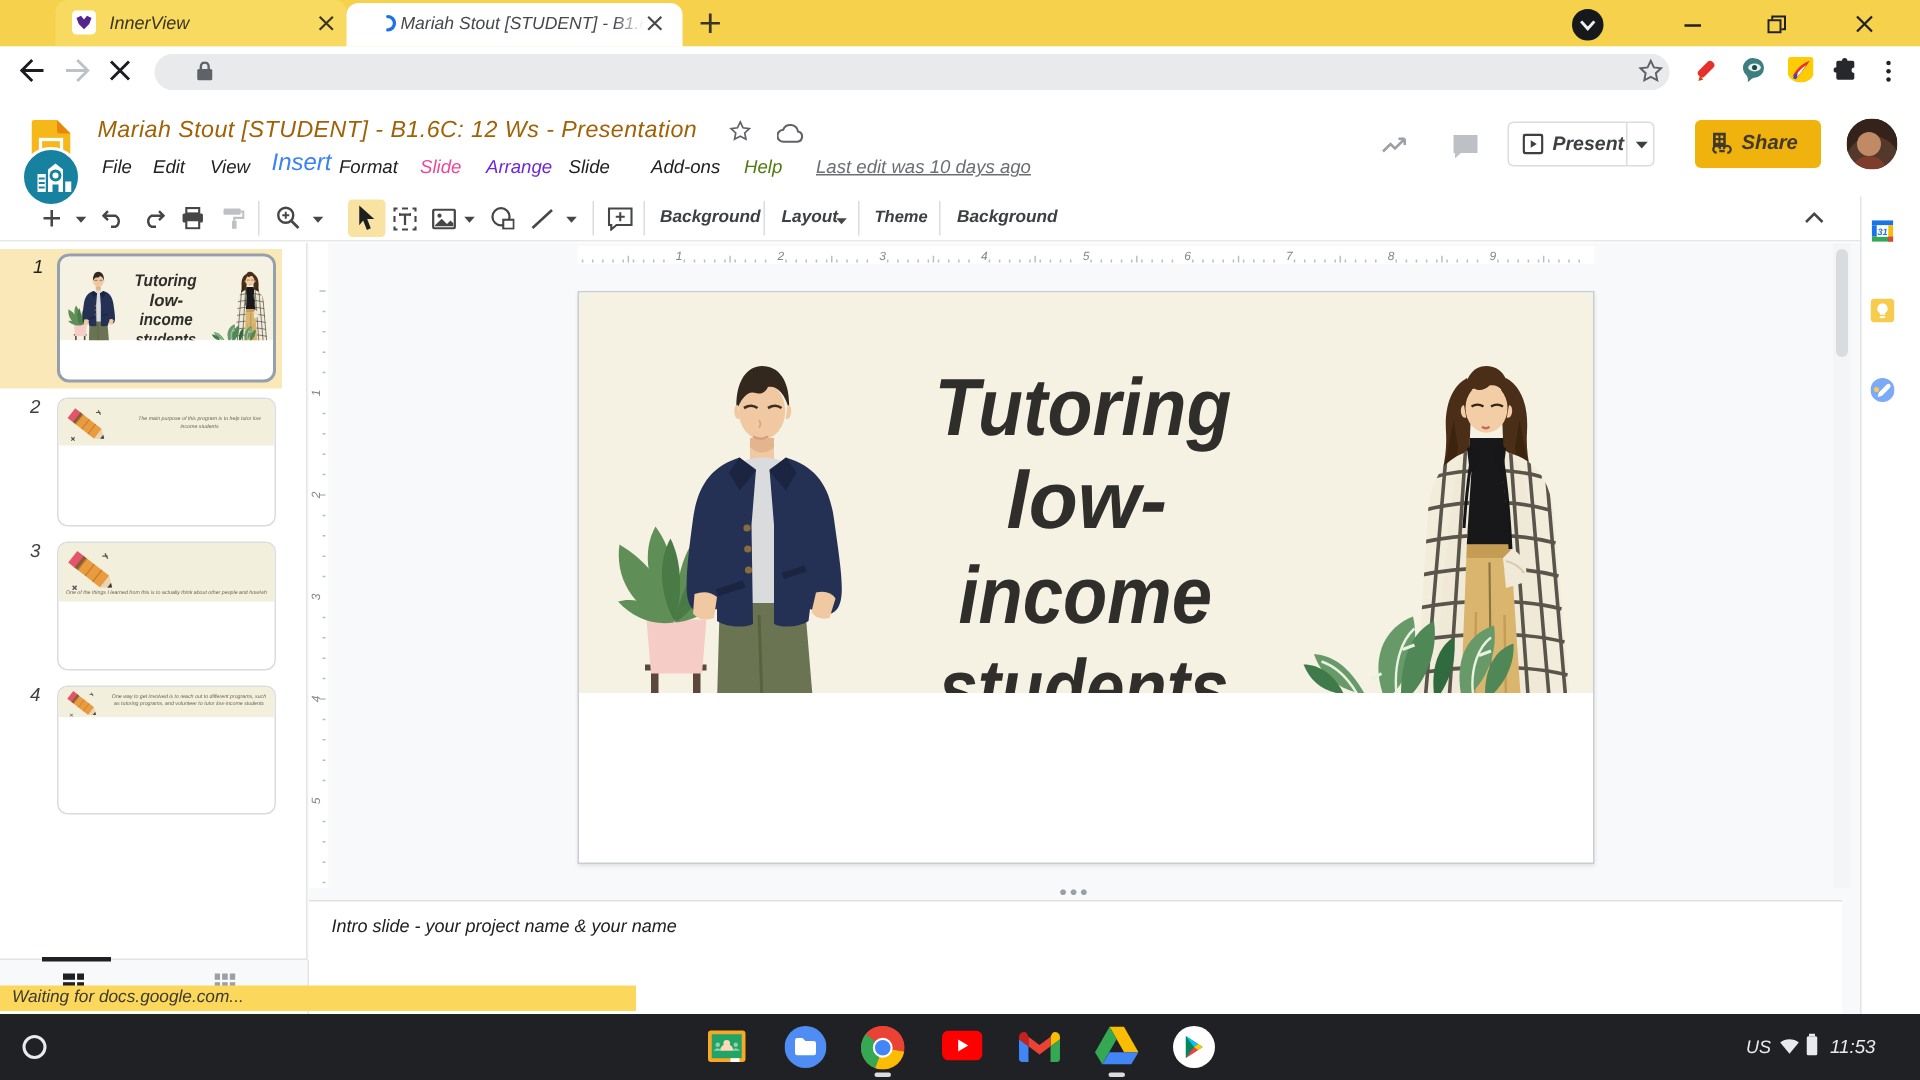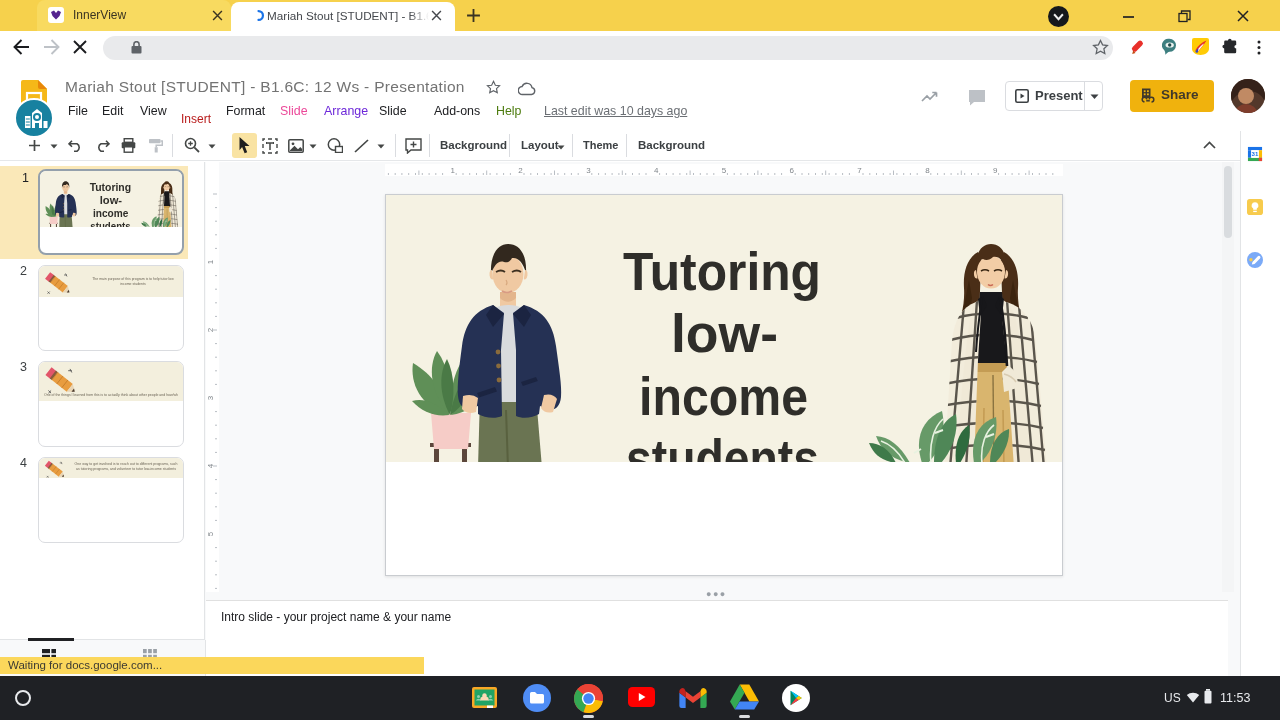--- a/index.html
+++ b/index.html
@@ -1,17 +1,17 @@
 <!DOCTYPE html>
 <html><head>
 <meta charset="utf-8">
 <style>
   * { margin:0; padding:0; box-sizing:border-box; }
   html,body { width:1280px; height:720px; overflow:hidden; font-family:"Liberation Sans", sans-serif; }
-  #root { position:relative; width:1280px; height:544px; background:#fff; }
+  #root { position:relative; width:1280px; height:544px; background:#fff;font-style:italic; }
   .abs { position:absolute; }
 </style>
 </head>
 <body>
 <div id="root">
 
 <div class="abs" style="left:0;top:0;width:1280px;height:31px;background:#F6D14C"></div>
 <div class="abs" style="left:37px;top:0;width:194px;height:31px;background:#F8DA60;border-radius:8px 8px 0 0"></div>
 <div class="abs" style="left:231px;top:2px;width:224px;height:29px;background:#fff;border-radius:8px 8px 0 0"></div>
 <div class="abs" style="left:0;top:31px;width:1280px;height:33px;background:#fff"></div>
@@ -101,31 +101,31 @@
 <div class="abs" style="left:14px;top:98px;width:40px;height:40px;border-radius:50%;background:#1781A0;border:2px solid #fff"></div>
 <svg class="abs" style="left:22px;top:104px" width="28" height="28" viewBox="0 0 28 28">
   <path d="M10 9 L15 5 L20 9 V24 H10 Z" fill="#fff"></path>
   <circle cx="15" cy="13" r="4" fill="#1781A0"></circle>
   <circle cx="15" cy="13" r="2" fill="#fff"></circle>
   <rect x="13" y="19" width="4" height="5" fill="#1781A0"></rect>
   <rect x="3" y="12" width="5.5" height="12" fill="#fff"></rect>
   <path d="M3.8 15 h4 M3.8 18 h4 M3.8 21 h4" stroke="#1781A0" stroke-width="1.2"></path>
   <rect x="21.5" y="17" width="4" height="7" fill="#fff"></rect>
 </svg>
-<div class="abs" style="left:65px;top:78px;font-size:15.5px;letter-spacing:0.3px;color:#737373">Mariah Stout [STUDENT] - B1.6C: 12 Ws - Presentation</div>
+<div class="abs" style="left:65px;top:78px;font-size:15.5px;letter-spacing:0.3px;color:#a16207">Mariah Stout [STUDENT] - B1.6C: 12 Ws - Presentation</div>
 <svg class="abs" style="left:486px;top:80px" width="15" height="15" viewBox="0 0 17 17">
       <path d="M8.5 1.5 l2.1 4.4 4.8 0.6 -3.5 3.3 0.9 4.7 -4.3-2.3 -4.3 2.3 0.9-4.7 -3.5-3.3 4.8-0.6 z" fill="none" stroke="#5F6368" stroke-width="1.3"></path>
     </svg>
 <svg class="abs" style="left:518px;top:82px" width="18" height="14" viewBox="0 0 18 14">
       <path d="M4.5 12.5 a4 4 0 0 1 -0.4-8 A5.2 5.2 0 0 1 14 5.6 a3.5 3.5 0 0 1 -0.5 6.9 Z" fill="none" stroke="#5F6368" stroke-width="1.4"></path>
     </svg>
 <div class="abs" style="left:68px;top:104px;font-size:12.4px;color:#202124">File</div>
 <div class="abs" style="left:102px;top:104px;font-size:12.4px;color:#202124">Edit</div>
 <div class="abs" style="left:140px;top:104px;font-size:12.4px;color:#202124">View</div>
-<div class="abs" style="left:181px;top:112px;font-size:12px;color:#b91c1c">Insert</div>
+<div class="abs" style="left:181px;top:100px;font-size:16px;color:#3b82f6">Insert</div>
 <div class="abs" style="left:226px;top:104px;font-size:12.4px;color:#202124">Format</div>
 <div class="abs" style="left:280px;top:104px;font-size:12.4px;color:#ec4899">Slide</div>
 <div class="abs" style="left:324px;top:104px;font-size:12.4px;color:#6d28d9">Arrange</div>
 <div class="abs" style="left:379px;top:104px;font-size:12.4px;color:#202124">Slide</div>
 <div class="abs" style="left:434px;top:104px;font-size:12.4px;color:#202124">Add-ons</div>
 <div class="abs" style="left:496px;top:104px;font-size:12.4px;color:#4d7c0f">Help</div>
 <div class="abs" style="left:544px;top:104px;font-size:12.4px;color:#6B6F74;text-decoration:underline">Last edit was 10 days ago</div>
 <svg class="abs" style="left:921px;top:89px" width="18" height="16" viewBox="0 0 18 16">
       <path d="M1 12 L6 7 L9 10 L15.5 3.5 M15.5 3.5 h-4.2 M15.5 3.5 v4.2" fill="none" stroke="#9AA0A6" stroke-width="1.7"></path>
     </svg>

